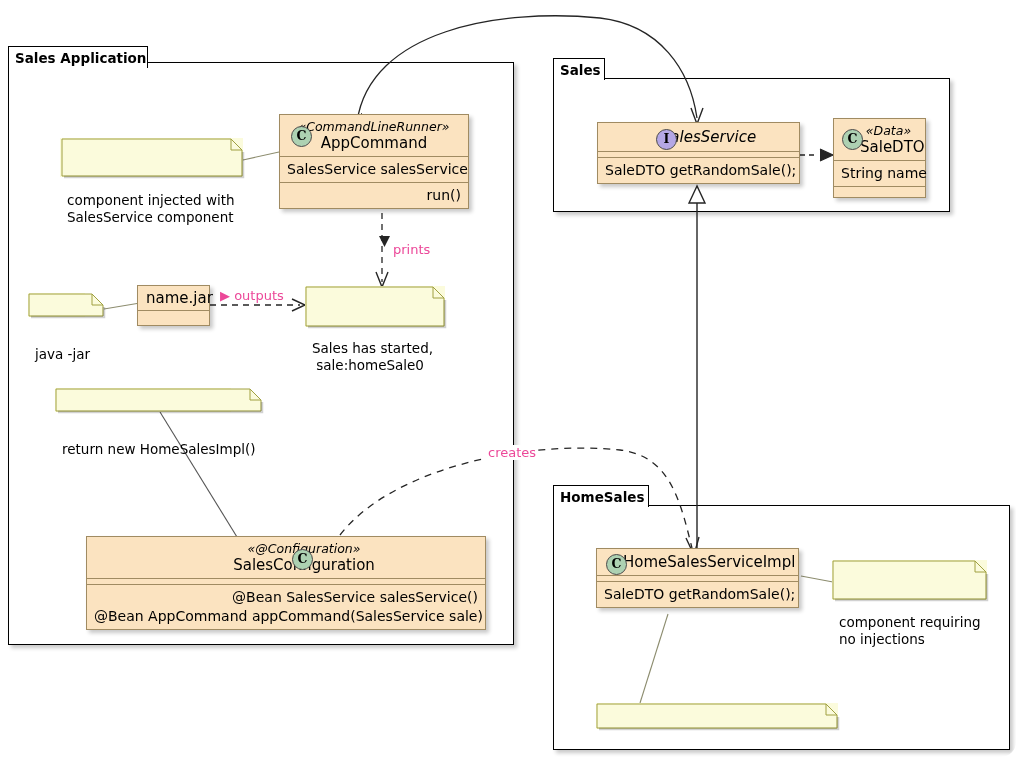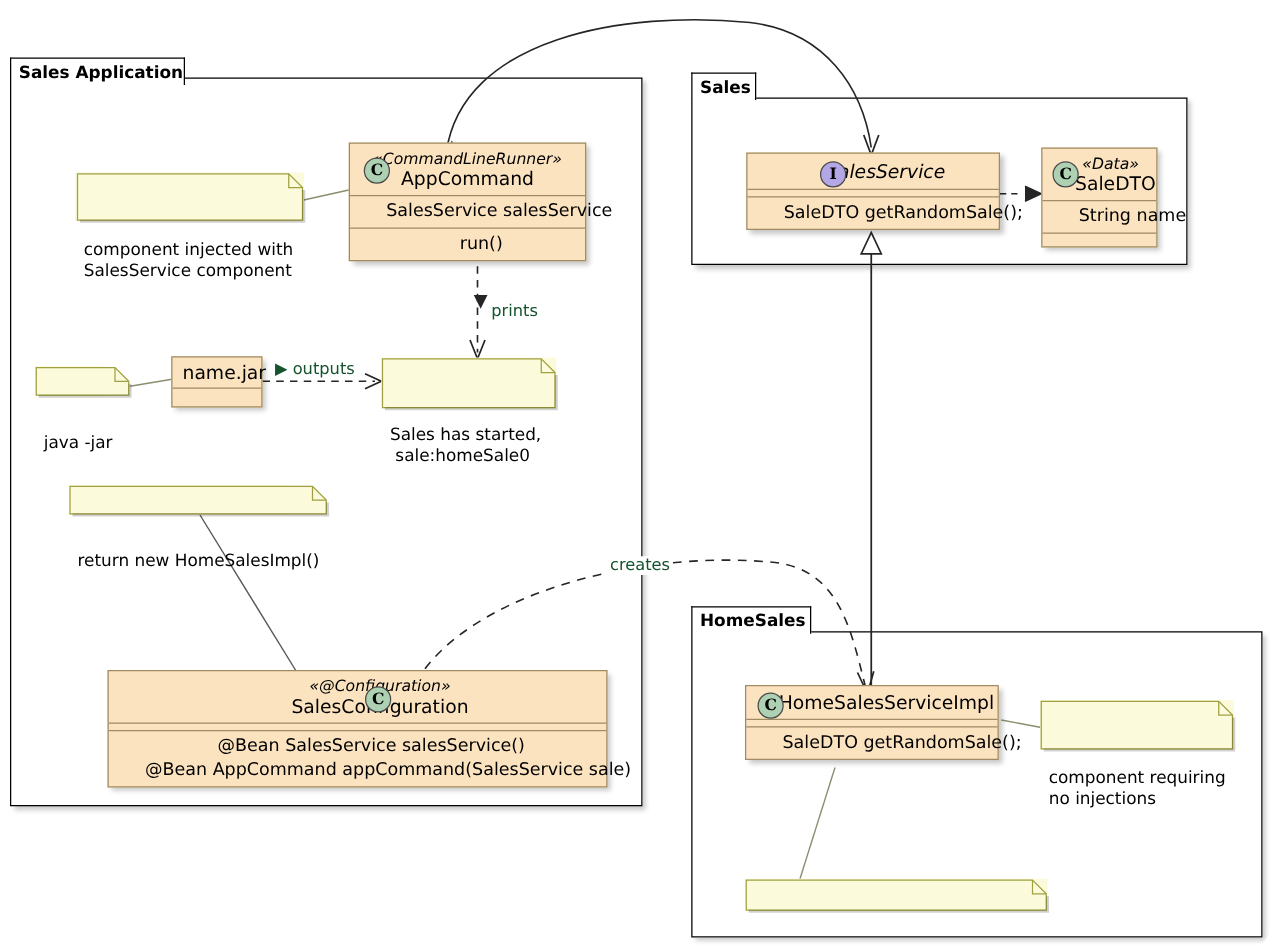--- a/index.html
+++ b/index.html
@@ -66,23 +66,22 @@
   }
   .cls-sep {
     height: 1px;
     background: #A08B62;
     font-size: 0;
     line-height: 0;
   }
   .cls-sec {
     padding: 3px 7px 3px 7px;
     line-height: 19px;
-    text-align: center;
+    text-align: right;
     white-space: pre;
-    margin-left: 22px;
   }
   .cls-sec.empty {
     height: 14px;
     padding: 0;
   }
   .stereo {
     font-style: italic;
     font-size: 12.5px;
     display: block;
     line-height: 15px;
@@ -126,21 +125,21 @@
   }
   .note-inner {
     position: relative;
     z-index: 3;
     padding: 3px 16px 3px 7px;
   }
   
   .elabel {
     position: absolute;
     font-size: 13px;
-    color: #14532d;
+    color: #ec4899;
     background: transparent;
     white-space: nowrap;
   }
 </style>
 </head>
 <body>
 
 <div id="canvas">
 
   <div class="pkg" style="left:8px; top:62px; width:506px; height:583px;"></div>

